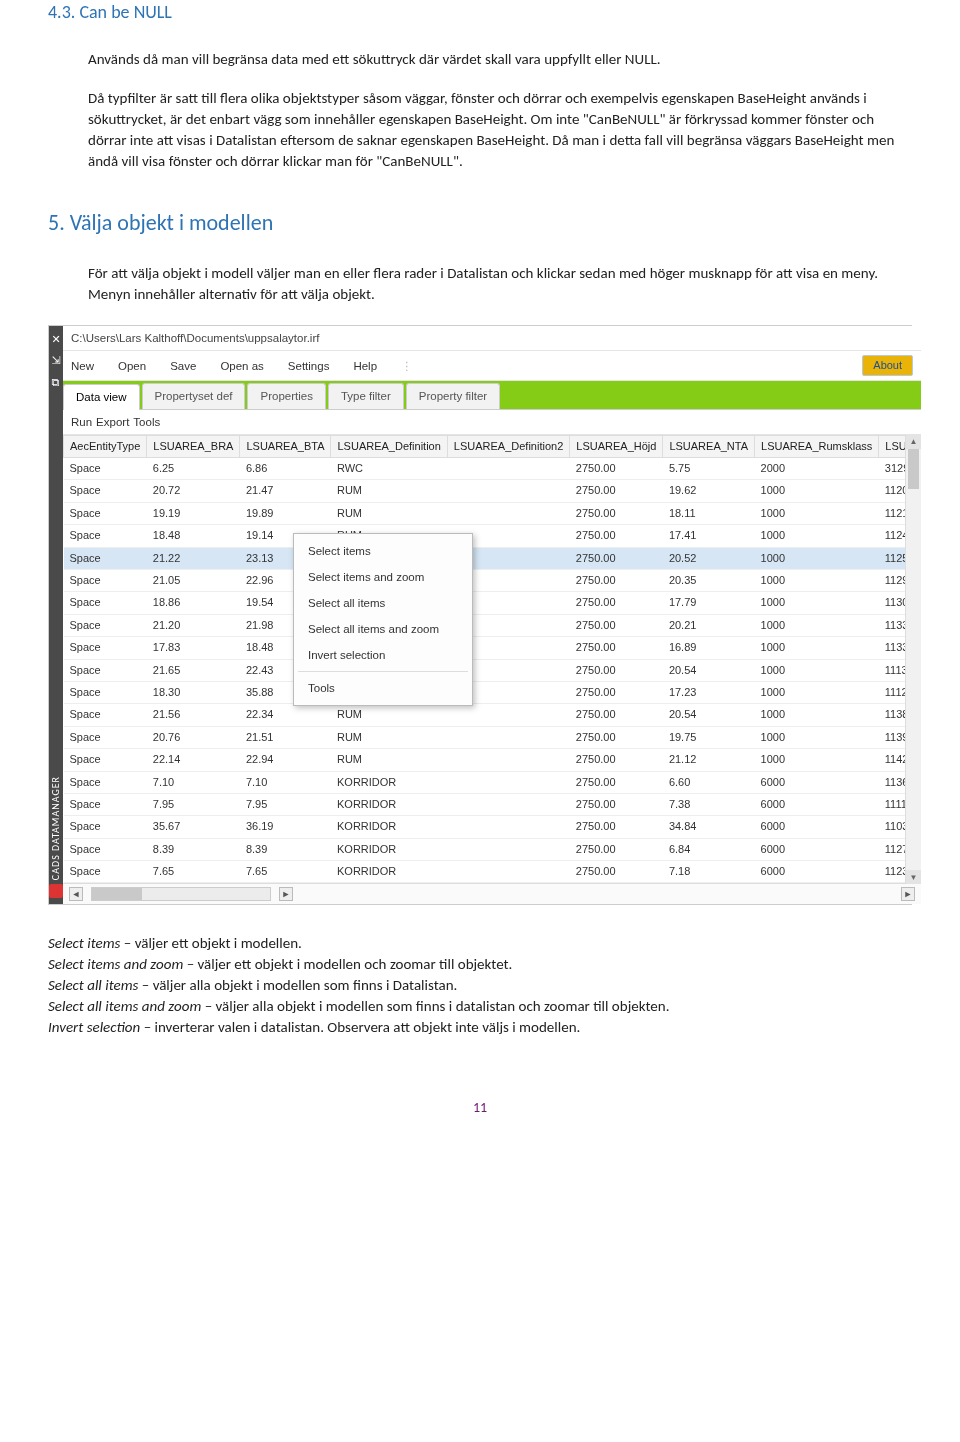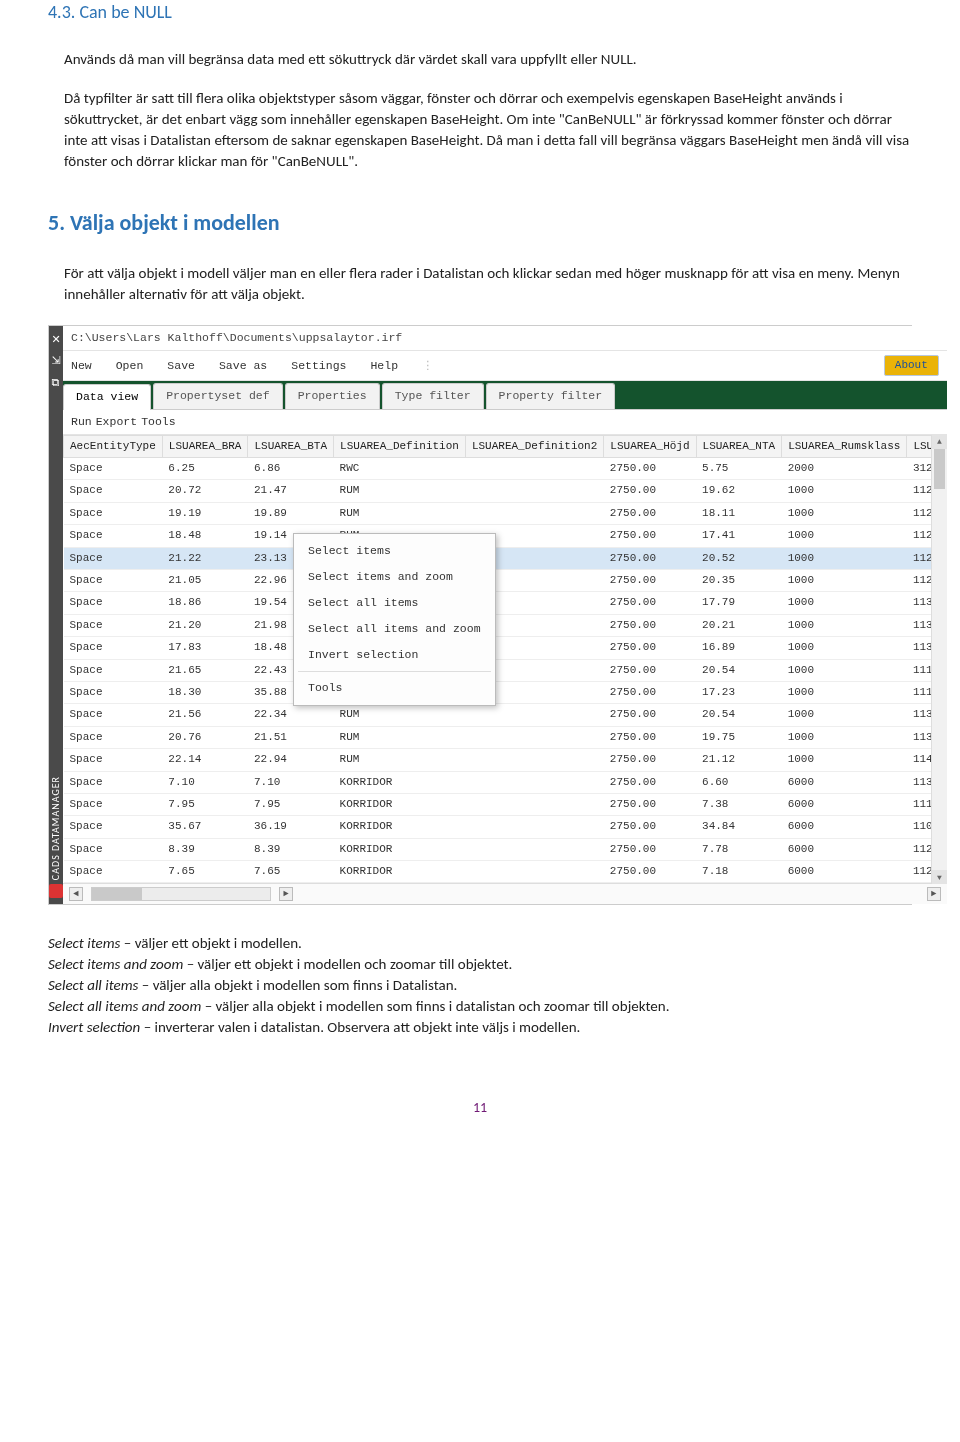--- a/index.html
+++ b/index.html
@@ -14,30 +14,30 @@
   }
   .heading-3 {
     color: #2e74b5;
     font-size: 18px;
     font-weight: normal;
     margin-bottom: 24px;
   }
   .heading-2 {
     color: #2e74b5;
     font-size: 22px;
-    font-weight: bold;
+    font-weight: normal;
     margin: 36px 0 24px 0;
   }
   .body-para {
     margin-bottom: 18px;
     color: #222;
     font-size: 15px;
   }
   .body-para-indent {
-    margin-left: 16px;
+    margin-left: 40px;
   }
   .screenshot {
     margin: 20px 0 28px 0;
     display: flex;
     border: 1px solid #ccc;
   }
   .side-rail {
     width: 22px;
     background: #4a4a4a;
     position: relative;
@@ -56,21 +56,21 @@
     font-size: 10px;
     letter-spacing: 1px;
     margin-bottom: 4px;
   }
   .side-rail .logo {
     width: 14px; height: 14px; background:#d33; border-radius:2px; margin-top:4px;
   }
   .app-pane {
     flex: 1;
     background: #fff;
-    font-family: Liberation Mono, monospace;
+    font-family: Liberation Sans, sans-serif;
     font-size: 11.5px;
     color: #333;
   }
   .pathbar {
     padding: 4px 8px;
     color: #444;
     border-bottom: 1px solid #e4e4e4;
   }
   .menubar {
     padding: 4px 8px;
@@ -86,21 +86,21 @@
     background: #eab308;
     color: #1a4f9c;
     padding: 2px 10px;
     border-radius: 2px;
     font-size: 11px;
     cursor:pointer;
   }
   .tabbar {
     display: flex;
     border-bottom: 1px solid #ccc;
-    background: #14532d;
+    background: #84cc16;
   }
   .tabbar .tab {
     padding: 4px 12px;
     border: 1px solid #ccc;
     border-bottom: none;
     background: #f2f2f2;
     margin-right: 2px;
     margin-top: 2px;
     border-top-left-radius: 3px;
     border-top-right-radius: 3px;
@@ -224,21 +224,21 @@
       <div class="vert-text">CADS DATAMANAGER</div>
       <div class="logo"></div>
     </div>
   </div>
   <div class="app-pane">
     <div class="pathbar">C:\Users\Lars Kalthoff\Documents\uppsalaytor.irf</div>
     <div class="menubar">
       <span class="menu-item">New</span>
       <span class="menu-item">Open</span>
       <span class="menu-item">Save</span>
-      <span class="menu-item">Save as</span>
+      <span class="menu-item">Open as</span>
       <span class="menu-item">Settings</span>
       <span class="menu-item">Help</span>
       <span style="color:#bbb;">⋮</span>
       <span class="spacer"></span>
       <span class="about-btn">About</span>
     </div>
     <div class="tabbar">
       <div class="tab active">Data view</div>
       <div class="tab">Propertyset def</div>
       <div class="tab">Properties</div>
@@ -453,21 +453,21 @@
               <td>6000</td>
               <td>1103</td>
             </tr>
             <tr>
               <td>Space</td>
               <td>8.39</td>
               <td>8.39</td>
               <td>KORRIDOR</td>
               <td></td>
               <td>2750.00</td>
-              <td>7.78</td>
+              <td>6.84</td>
               <td>6000</td>
               <td>1127</td>
             </tr>
             <tr>
               <td>Space</td>
               <td>7.65</td>
               <td>7.65</td>
               <td>KORRIDOR</td>
               <td></td>
               <td>2750.00</td>

